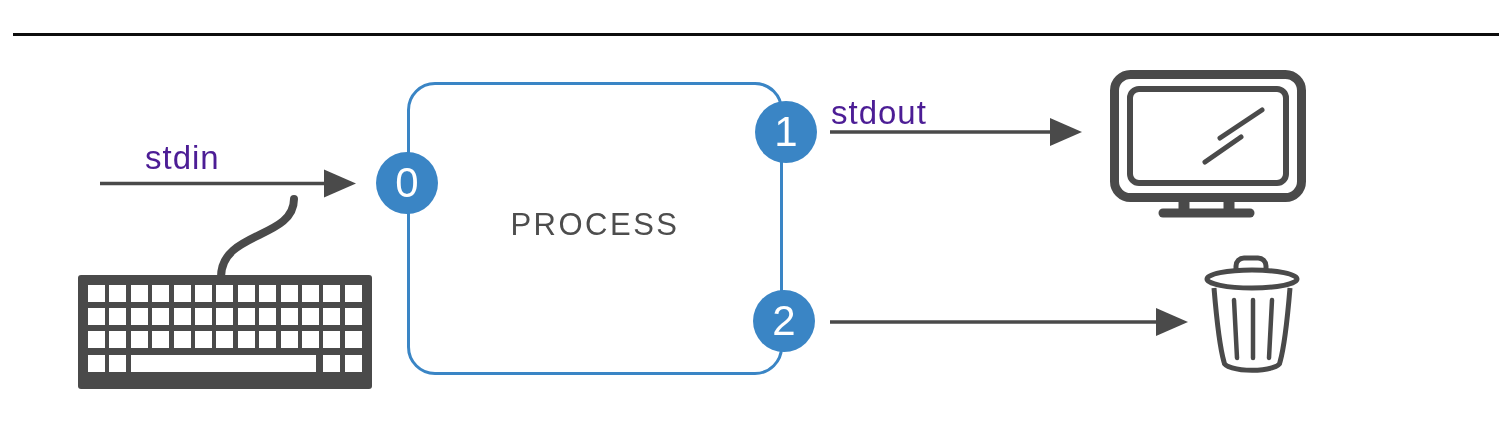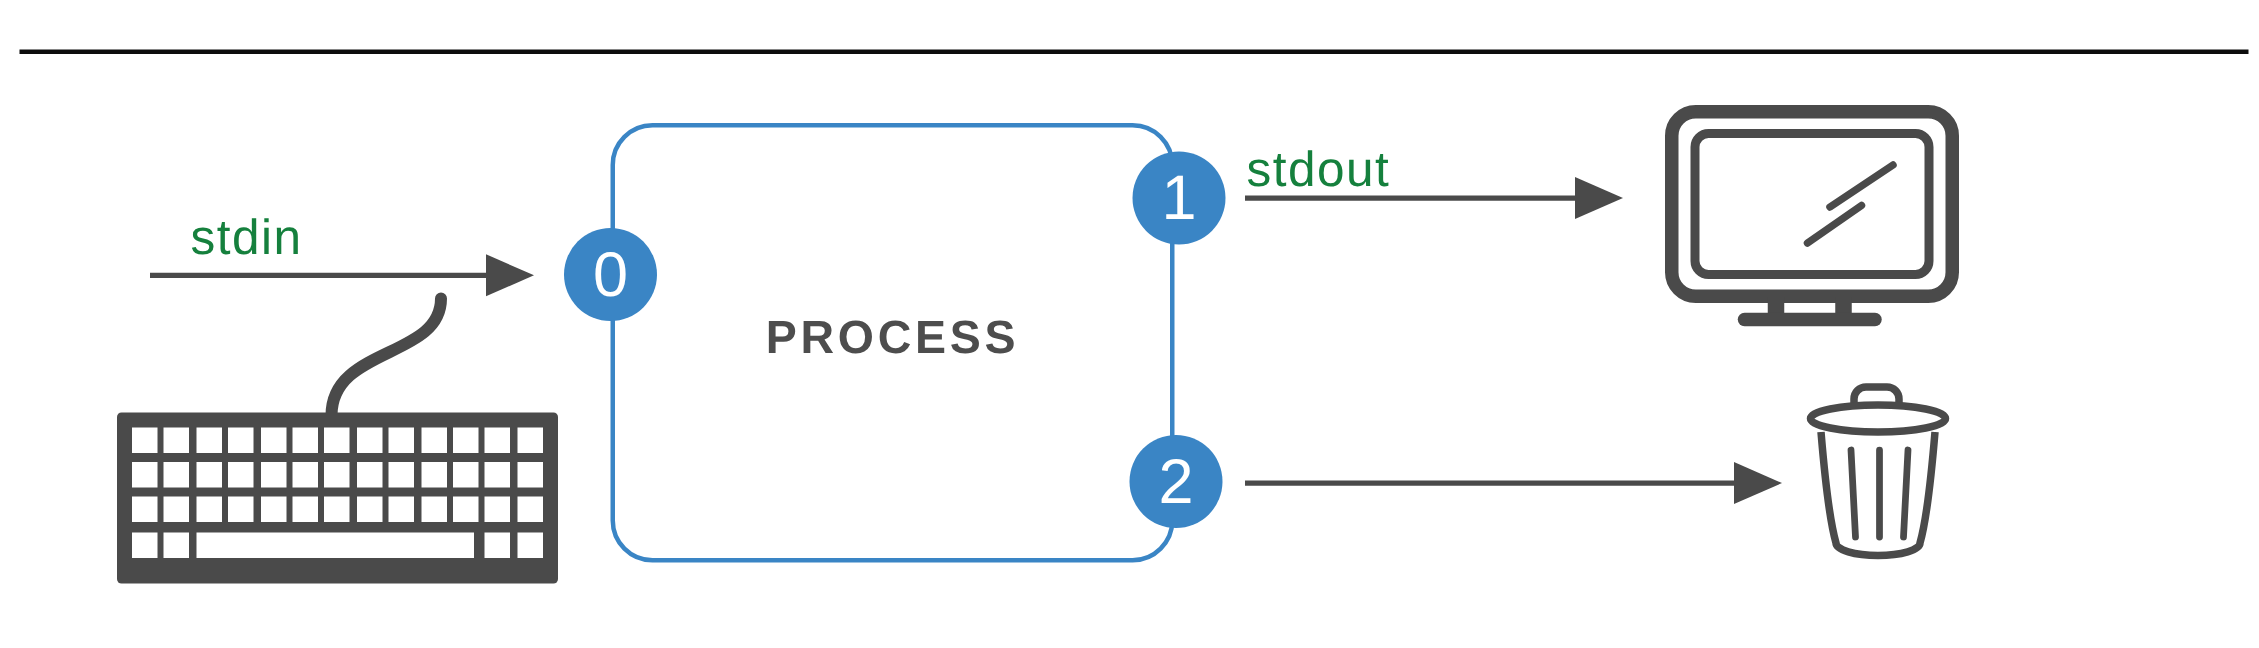--- a/index.html
+++ b/index.html
@@ -23,39 +23,39 @@
   .gfx {
     position:absolute; left:0; top:0;
     width:1506px; height:432px;
   }
 
   .stream-label {
     position:absolute;
     font-size:33px;
     line-height:33px;
     letter-spacing:1px;
-    color:#15803d;
+    color:#4c1d95;
     white-space:nowrap;
   }
-  .lbl-stdin  { left:127px; top:141px; }
+  .lbl-stdin  { left:145px; top:141px; }
   .lbl-stdout { left:831px; top:96px;  }
   .lbl-stderr { left:831px; top:287px; }
 
   .process-box {
     position:absolute;
     left:407px; top:82px;
     width:376px; height:293px;
     border:3px solid #3a85c5;
     border-radius:28px;
     background:#ffffff;
     display:flex; align-items:center; justify-content:center;
   }
   .process-label {
     font-size:31px;
-    font-weight:bold;
+    font-weight:normal;
     letter-spacing:2.5px;
     color:#4d4d4d;
     margin-top:-8px;
   }
 
   .fd-circle {
     position:absolute;
     width:62px; height:62px;
     border-radius:50%;
     background:#3a85c5;

